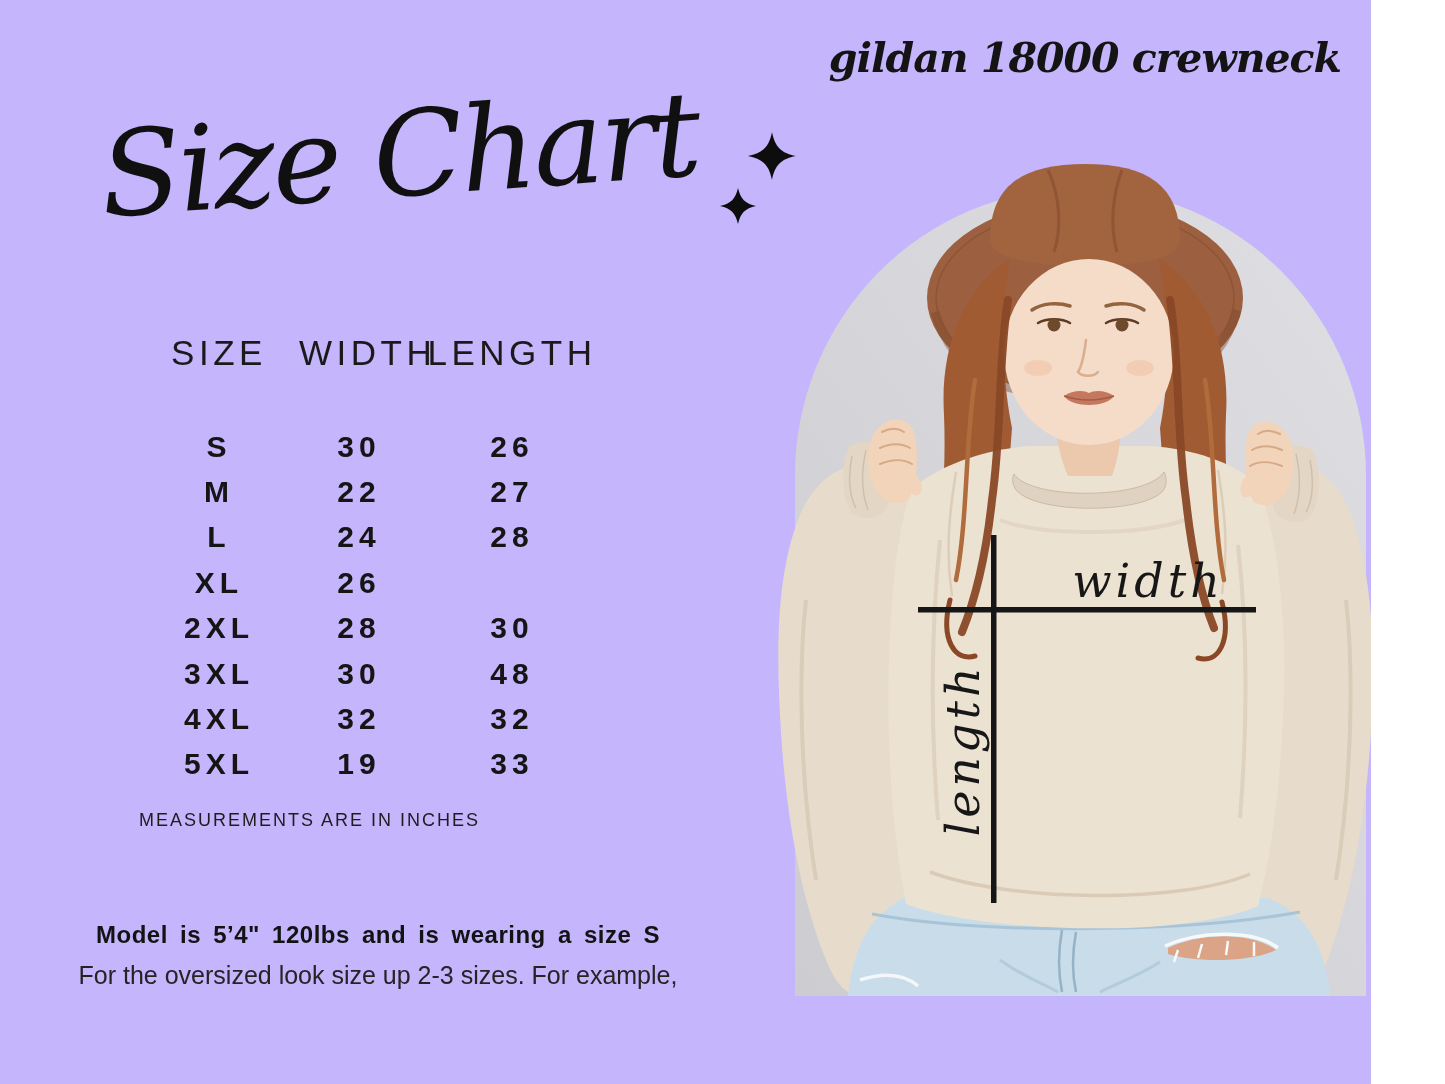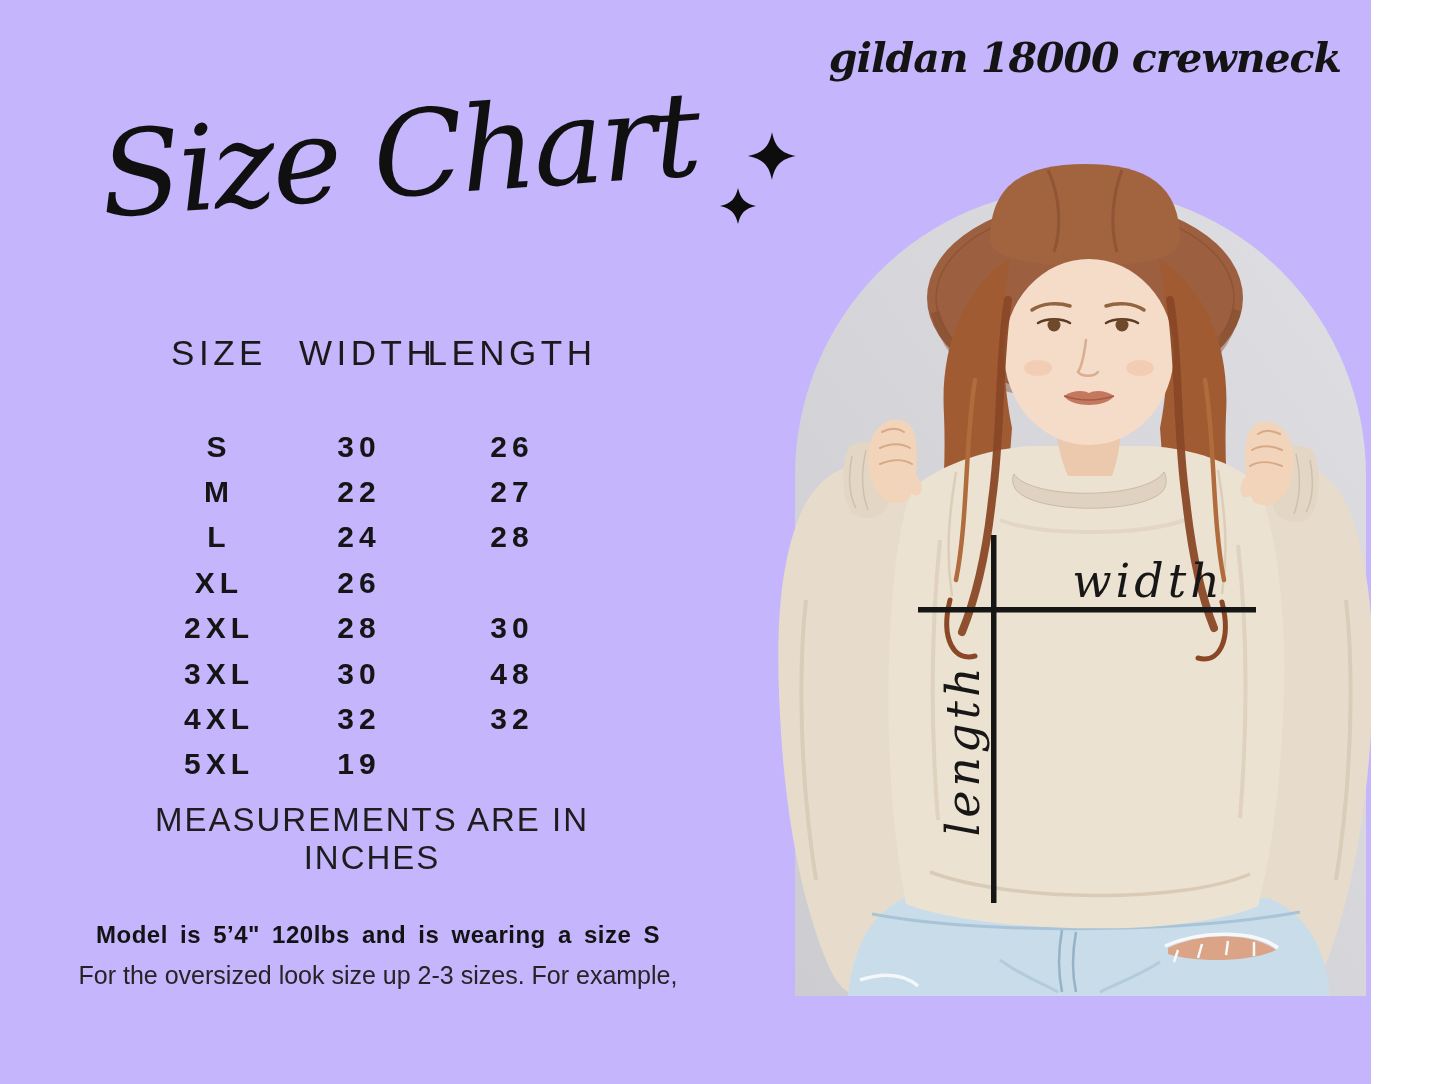--- a/index.html
+++ b/index.html
@@ -21,21 +21,21 @@
     letter-spacing:-3px;white-space:nowrap;
   }
   .sparkles{position:absolute;left:700px;top:118px;width:115px;height:115px;}
   
   .size-table{position:absolute;left:139px;top:333px;width:466px;}
   .thead,.trow{display:grid;grid-template-columns:160px 120px 186px;align-items:center;text-align:center;}
   .thead{font-size:35px;font-weight:500;letter-spacing:4.5px;color:#1a1a1a;height:34px;}
   .tbody{margin-top:57px;}
   .trow{height:45.4px;font-size:30px;font-weight:700;letter-spacing:5px;color:#151515;}
   .note{
-    margin-top:14px;text-align:center;font-size:33px;font-weight:400;
+    margin-top:23px;text-align:left;font-size:18px;font-weight:400;
     letter-spacing:2px;color:#1d1d1d;
   }
   
   .footer-block{position:absolute;left:28px;top:921px;width:700px;text-align:center;}
   .foot-bold{font-size:24px;font-weight:700;letter-spacing:.5px;word-spacing:5px;color:#131313;}
   .foot-light{font-size:25px;font-weight:400;color:#242424;line-height:35px;}
   .foot-light.first{margin-top:9px;}
   
   .photo-svg{position:absolute;left:0;top:0;width:1445px;height:1084px;}
 </style>
@@ -90,20 +90,21 @@
           <div class="tcell">48</div>
         </div>
         <div class="trow">
           <div class="tcell">4XL</div>
           <div class="tcell">32</div>
           <div class="tcell">32</div>
         </div>
         <div class="trow">
           <div class="tcell">5XL</div>
           <div class="tcell">19</div>
+          <div class="tcell">33</div>
         </div>
       </div>
     <div class="note">MEASUREMENTS ARE IN INCHES</div>
   </div>
 
   <div class="footer-block">
     <div class="foot-bold">Model is 5’4" 120lbs and is wearing a size S</div>
     <div class="foot-light first">For the oversized look size up 2-3 sizes. For example,</div>
   </div>
 

